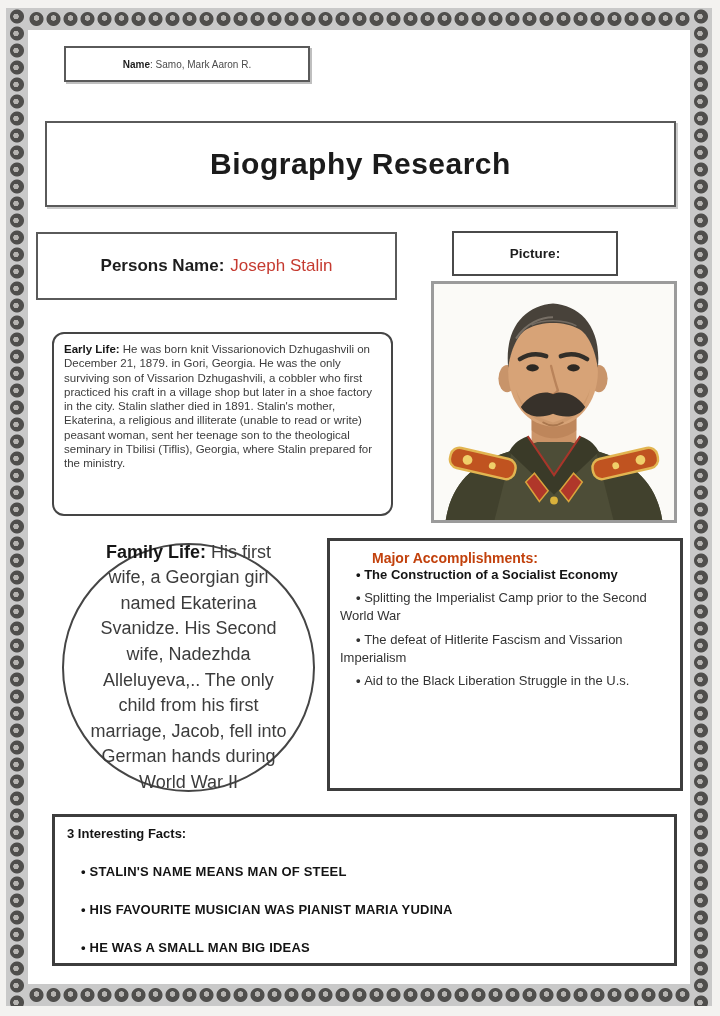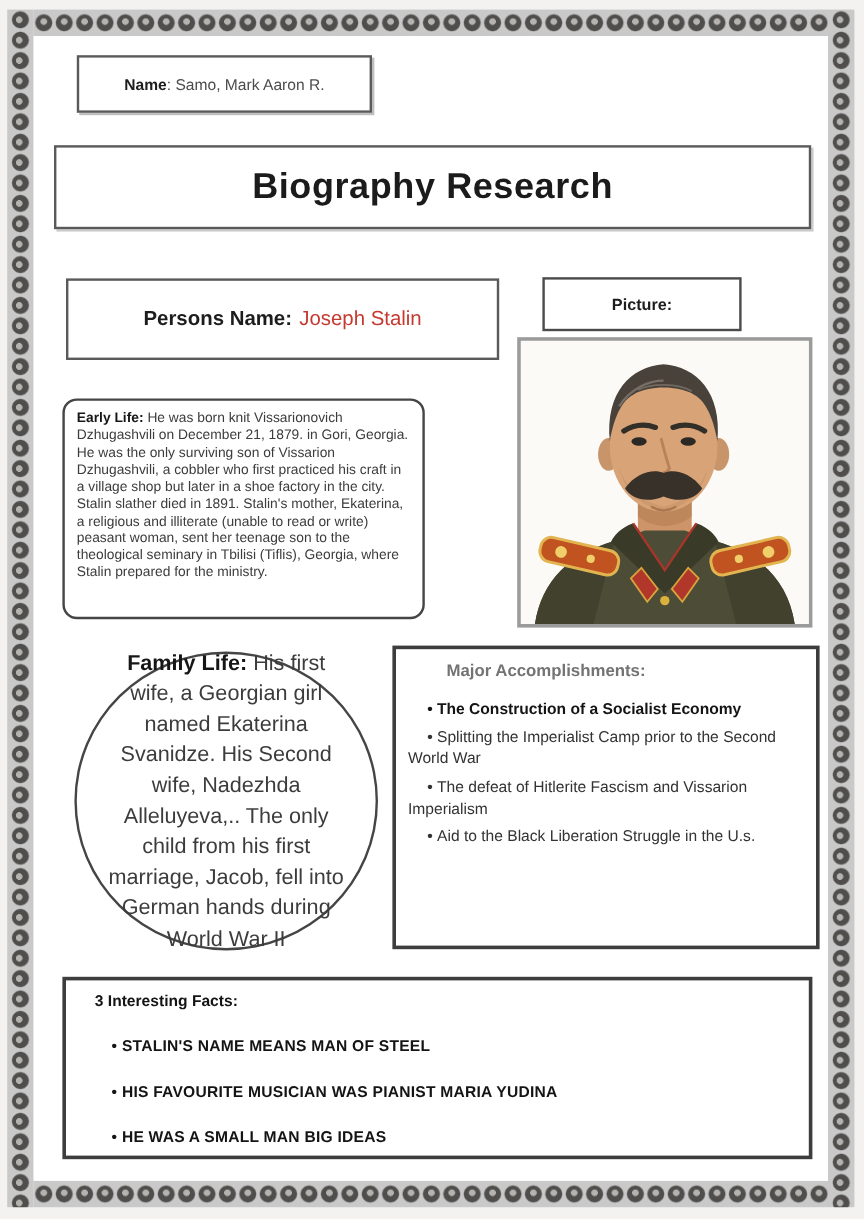--- a/index.html
+++ b/index.html
@@ -26,59 +26,59 @@
       radial-gradient(circle 6.5px at 11px 8.5px, #4f4e4c 0 6.5px, transparent 7.5px);
     background-size:22px 17px;
   }
   .strip.top{left:28px;top:8px;width:662px;}
   .strip.bottom{left:28px;top:984px;width:662px;}
   .strip.left{left:6px;top:8px;height:998px;}
   .strip.right{left:690px;top:8px;height:998px;}
 
   .box{position:absolute;background:#fff;border:2px solid #5a5a5a;box-sizing:border-box;}
 
-  .name-box{left:64px;top:46px;width:246px;height:48px;
+  .name-box{left:64px;top:46px;width:246px;height:36px;
     box-shadow:2px 2px 0 rgba(0,0,0,.25);
-    display:flex;align-items:center;justify-content:center;font-size:13px;color:#4c4c4c;}
+    display:flex;align-items:center;justify-content:center;font-size:10px;color:#4c4c4c;}
   .name-box b{color:#1d1d1d;}
 
-  .title-box{left:45px;top:121px;width:631px;height:70px;
+  .title-box{left:45px;top:121px;width:631px;height:86px;
     box-shadow:2px 2px 0 rgba(0,0,0,.2);
     display:flex;align-items:center;justify-content:center;}
   .title-box .t{font-size:30px;font-weight:bold;color:#1b1b1b;letter-spacing:.5px;}
 
-  .persons-box{left:55px;top:232px;width:361px;height:68px;
+  .persons-box{left:36px;top:232px;width:361px;height:68px;
     display:flex;align-items:center;justify-content:center;font-size:17px;}
   .persons-box .lbl{font-weight:bold;color:#1d1d1d;}
   .persons-box .val{color:#c53a30;margin-left:6px;text-align:center;}
 
   .picture-label-box{left:452px;top:231px;width:166px;height:45px;border-color:#4a4a4a;
     display:flex;align-items:center;justify-content:center;font-size:13.5px;font-weight:bold;color:#1d1d1d;}
 
   .photo-frame{left:431px;top:281px;width:246px;height:242px;border:3px solid #9b9b9b;background:#fdfdfc;}
   .photo-frame svg{display:block;width:100%;height:100%;}
 
-  .early-box{left:52px;top:332px;width:302px;height:184px;border-color:#454545;border-radius:12px;
+  .early-box{left:52px;top:332px;width:341px;height:184px;border-color:#454545;border-radius:12px;
     padding:8px 10px;font-size:11.5px;line-height:1.24;color:#3c3c3c;}
   .early-box b{color:#161616;}
 
   .family-circle{position:absolute;left:62px;top:543px;width:253px;height:249px;background:#fff;
     border:2px solid #454545;border-radius:50%;box-sizing:border-box;
     display:flex;align-items:center;justify-content:center;text-align:center;
     padding:0 26px;font-size:18px;line-height:1.42;color:#3c3c3c;}
   .family-circle b{color:#161616;}
 
   .major-box{left:327px;top:538px;width:356px;height:253px;border-width:3px;border-color:#3d3d3d;
     padding:9px 10px;font-size:13px;color:#333;}
-  .major-box .hdr{font-weight:bold;font-size:14px;color:#737373;padding-left:32px;}
-  .major-box .list{margin-top:16px;}
+  .major-box .hdr{font-weight:bold;font-size:14px;color:#c2410c;padding-left:32px;}
+  .major-box .list{}
   .major-box .bullet{text-indent:16px;line-height:1.4;margin-bottom:5px;}
 
   .facts-box{left:52px;top:814px;width:625px;height:152px;border-width:3px;border-color:#3d3d3d;
-    padding:9px 24px;font-size:13px;}
+    padding:9px 12px;font-size:13px;}
   .facts-box .hdr{font-weight:bold;font-size:13px;color:#141414;}
   .facts-box .bullet{font-weight:bold;color:#202020;text-indent:14px;margin-top:23px;letter-spacing:.2px;}
 
   .bullet::before{content:"\2022\00a0";font-weight:bold;}
   .bullet.bold{font-weight:bold;color:#141414;}
 </style>
 </head>
 <body>
 
 <div class="canvas">

